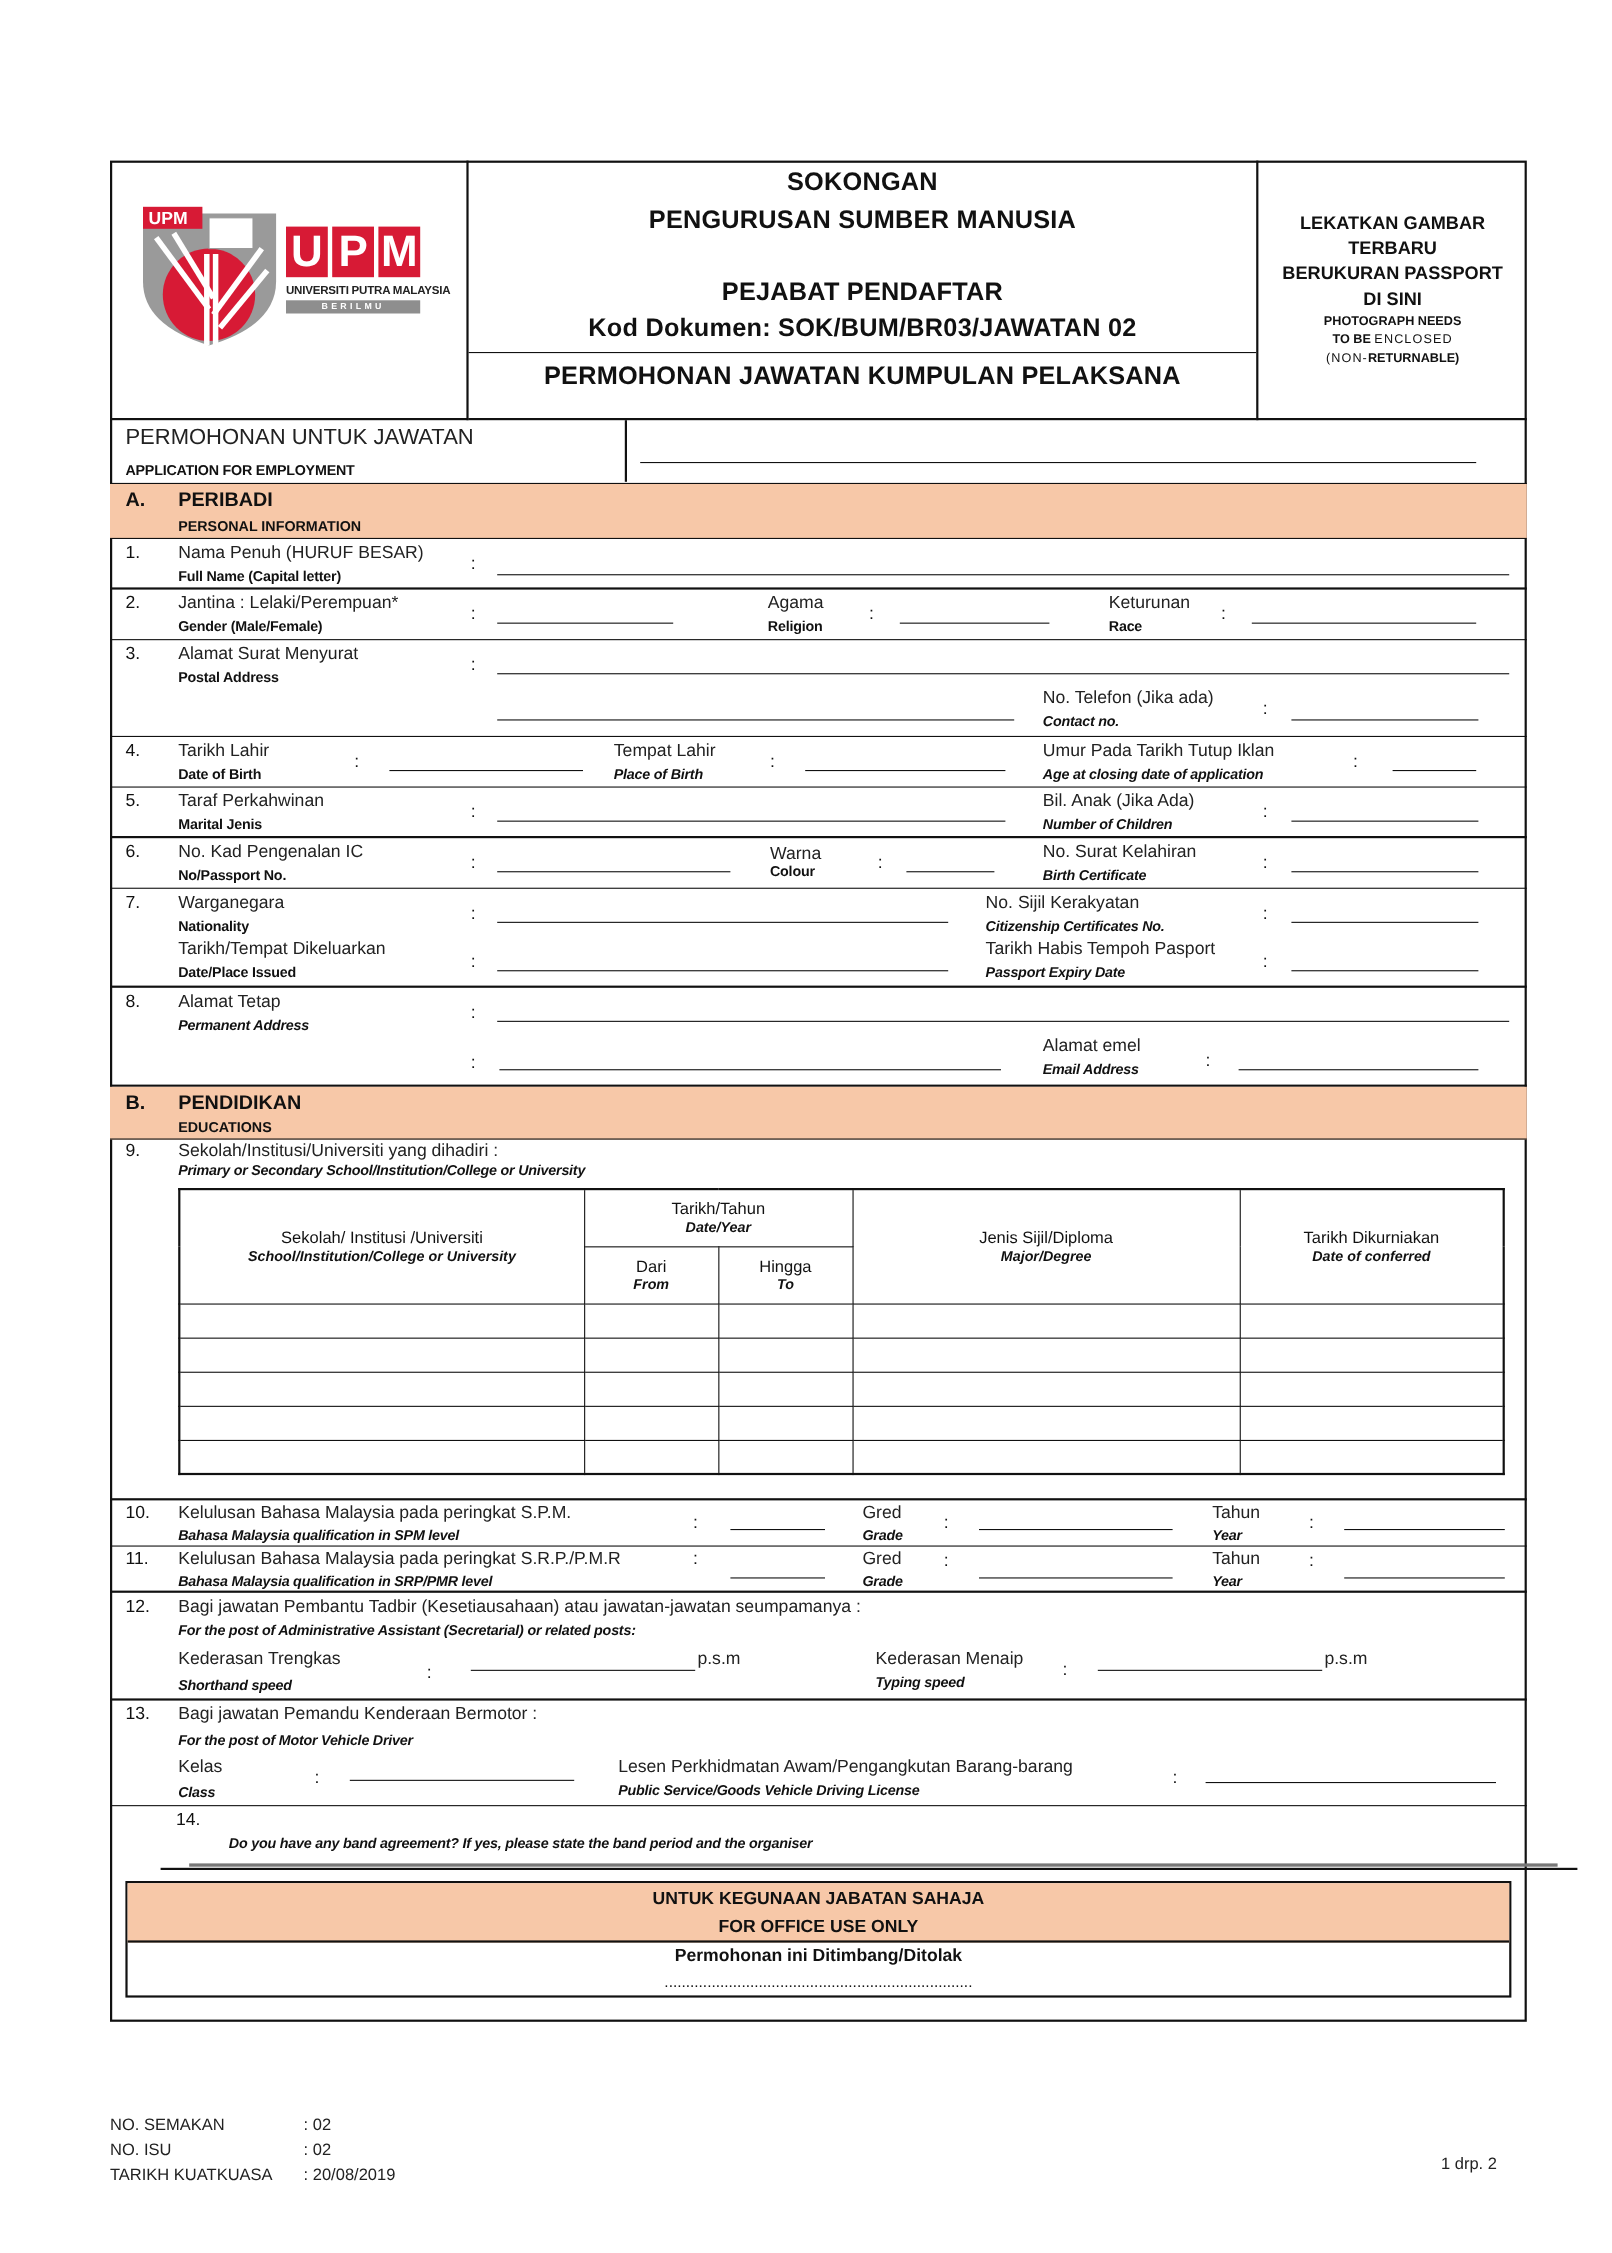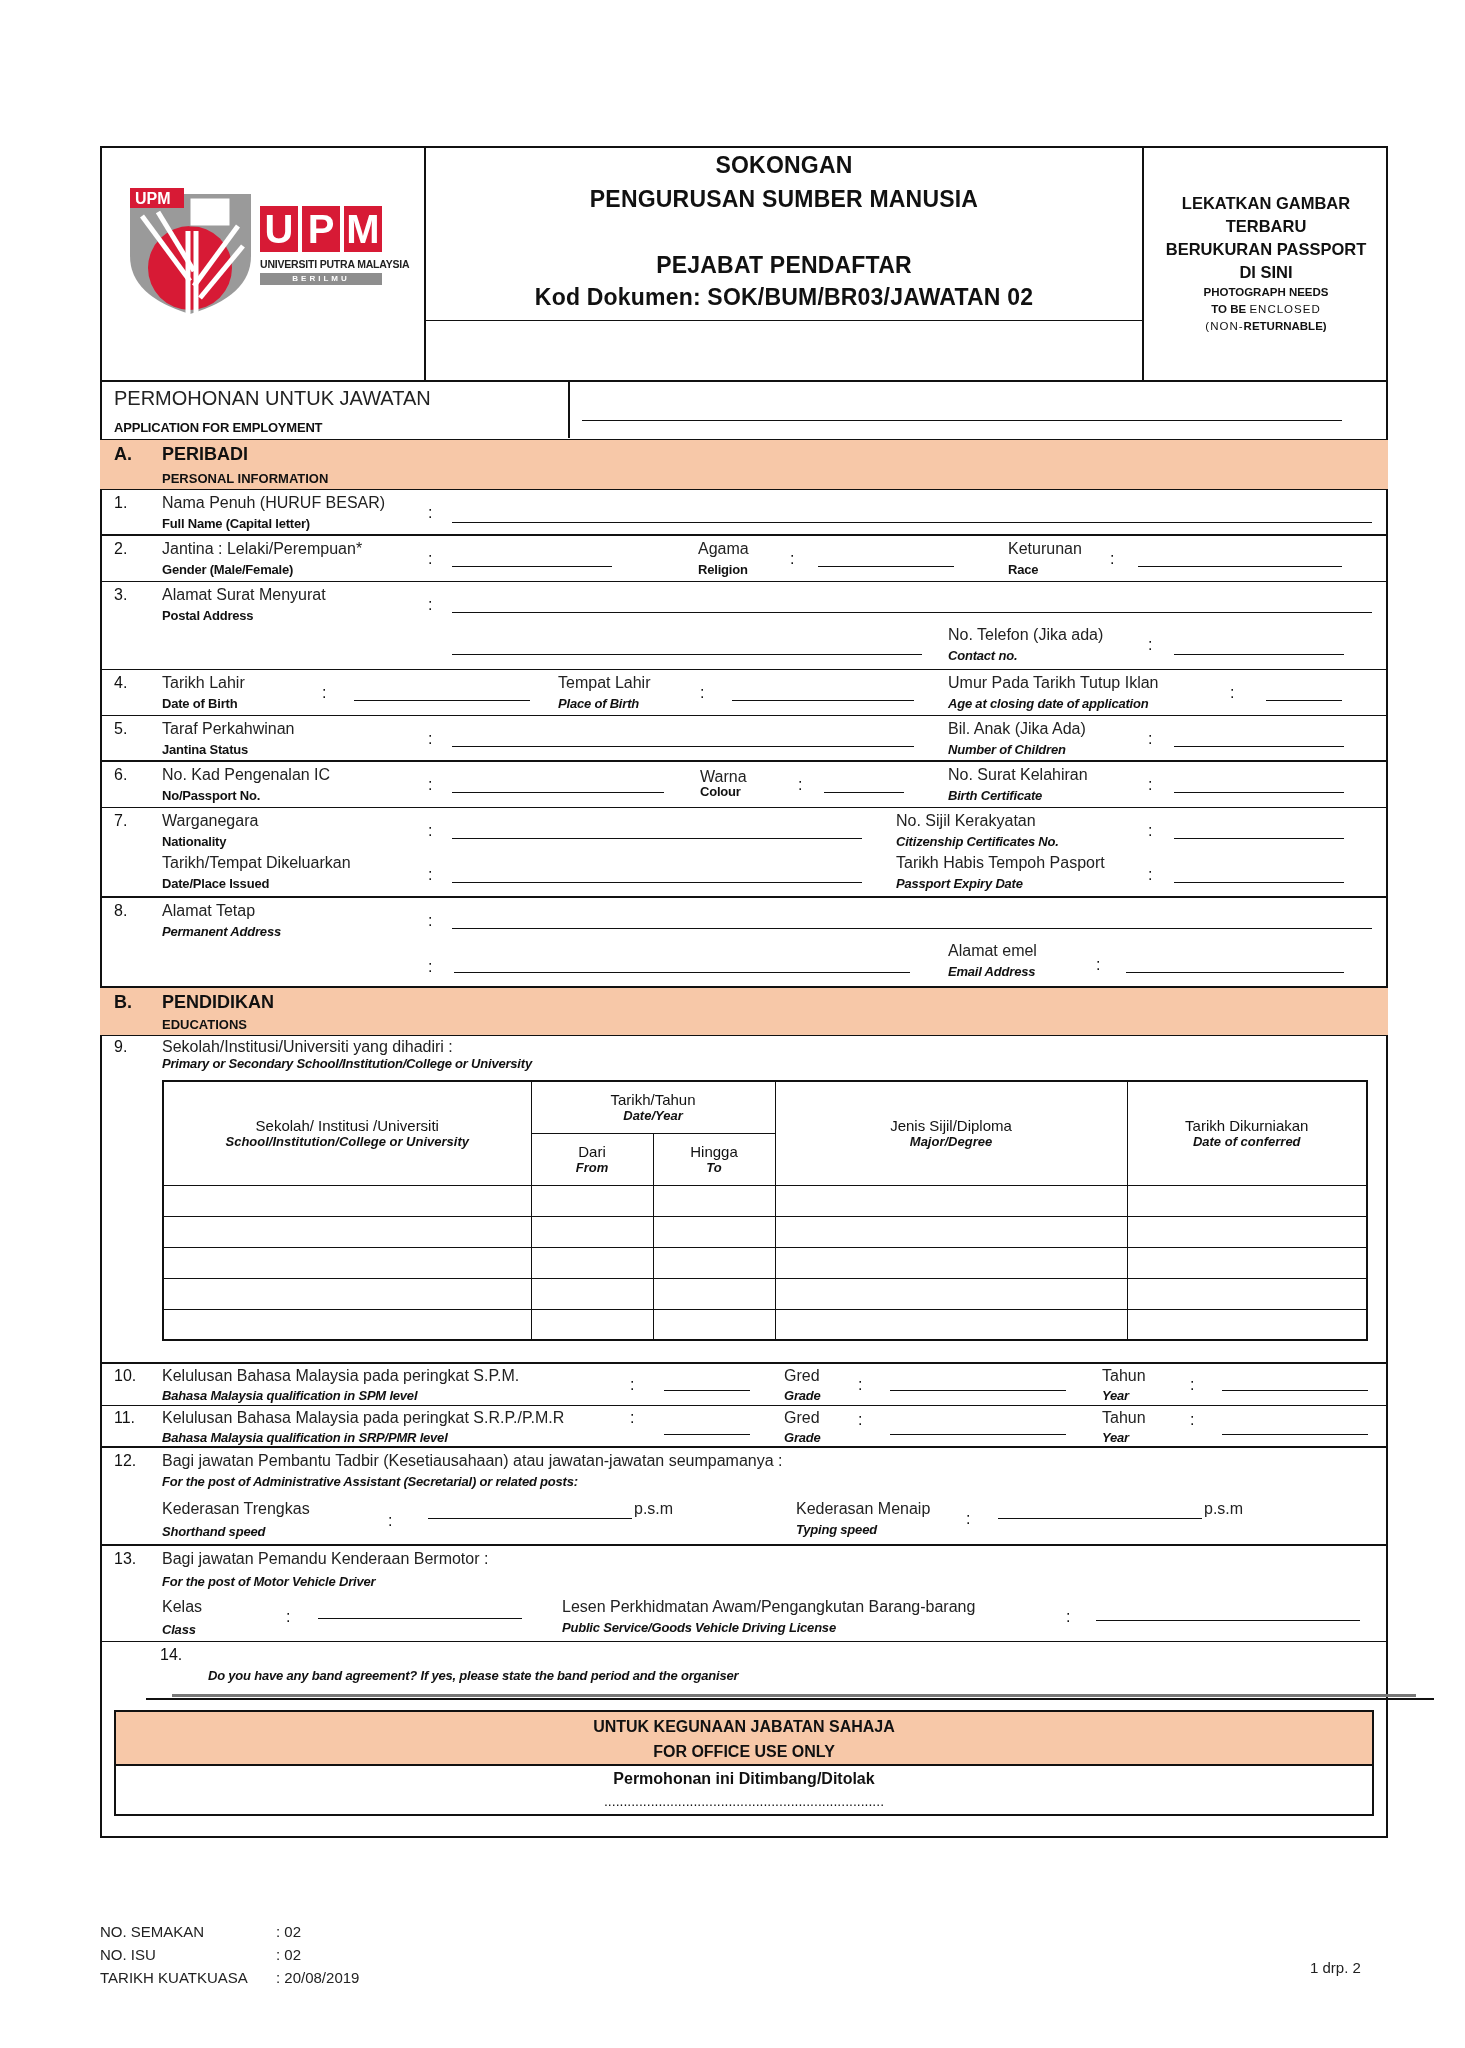--- a/index.html
+++ b/index.html
@@ -82,20 +82,21 @@
   <div class="upm-uni">UNIVERSITI PUTRA MALAYSIA</div>
   <div class="upm-motto">BERILMU BERBAKTI</div>
 </div>
 
 <div class="hdr-center">
   <div class="hc-text" style="top:6px;">SOKONGAN</div>
   <div class="hc-text" style="top:40px;">PENGURUSAN SUMBER MANUSIA</div>
   <div class="hc-text" style="top:106px;">PEJABAT PENDAFTAR</div>
   <div class="hc-text" style="top:138px;">Kod Dokumen: SOK/BUM/BR03/JAWATAN 02</div>
   <div class="hdr-line"></div>
+  <div class="hc-text" style="top:182px;">PERMOHONAN JAWATAN KUMPULAN PELAKSANA</div>
 </div>
 
 <div class="hdr-photo">
   <div class="photo-big">LEKATKAN GAMBAR</div>
   <div class="photo-big">TERBARU</div>
   <div class="photo-big">BERUKURAN PASSPORT</div>
   <div class="photo-big">DI SINI</div>
   <div class="photo-small">PHOTOGRAPH NEEDS</div>
   <div class="photo-small"><span>TO BE</span> <span class="light">ENCLOSED</span></div>
   <div class="photo-small"><span class="light">(NON-</span><span>RETURNABLE)</span></div>
@@ -163,21 +164,21 @@
   <div class="fld" style="left:632px; width:182px; top:30px;"></div>
   <div class="lbl" style="left:848px; top:4px;">Umur Pada Tarikh Tutup Iklan</div>
   <div class="sub i" style="left:848px; top:26px;">Age at closing date of application</div>
   <div class="colon" style="left:1130px; top:14px;">:</div>
   <div class="fld" style="left:1166px; width:76px; top:30px;"></div>
 </div>
 
 <div class="row thick" style="top:716px; height:46px;">
   <div class="num" style="top:4px;">5.</div>
   <div class="lbl" style="left:62px; top:4px;">Taraf Perkahwinan</div>
-  <div class="sub" style="left:62px; top:26px;">Jantina Status</div>
+  <div class="sub" style="left:62px; top:26px;">Marital Jenis</div>
   <div class="colon" style="left:328px; top:14px;">:</div>
   <div class="fld" style="left:352px; width:462px; top:30px;"></div>
   <div class="lbl" style="left:848px; top:4px;">Bil. Anak (Jika Ada)</div>
   <div class="sub i" style="left:848px; top:26px;">Number of Children</div>
   <div class="colon" style="left:1048px; top:14px;">:</div>
   <div class="fld" style="left:1074px; width:170px; top:30px;"></div>
 </div>
 
 <div class="row" style="top:762px; height:46px;">
   <div class="num" style="top:4px;">6.</div>

